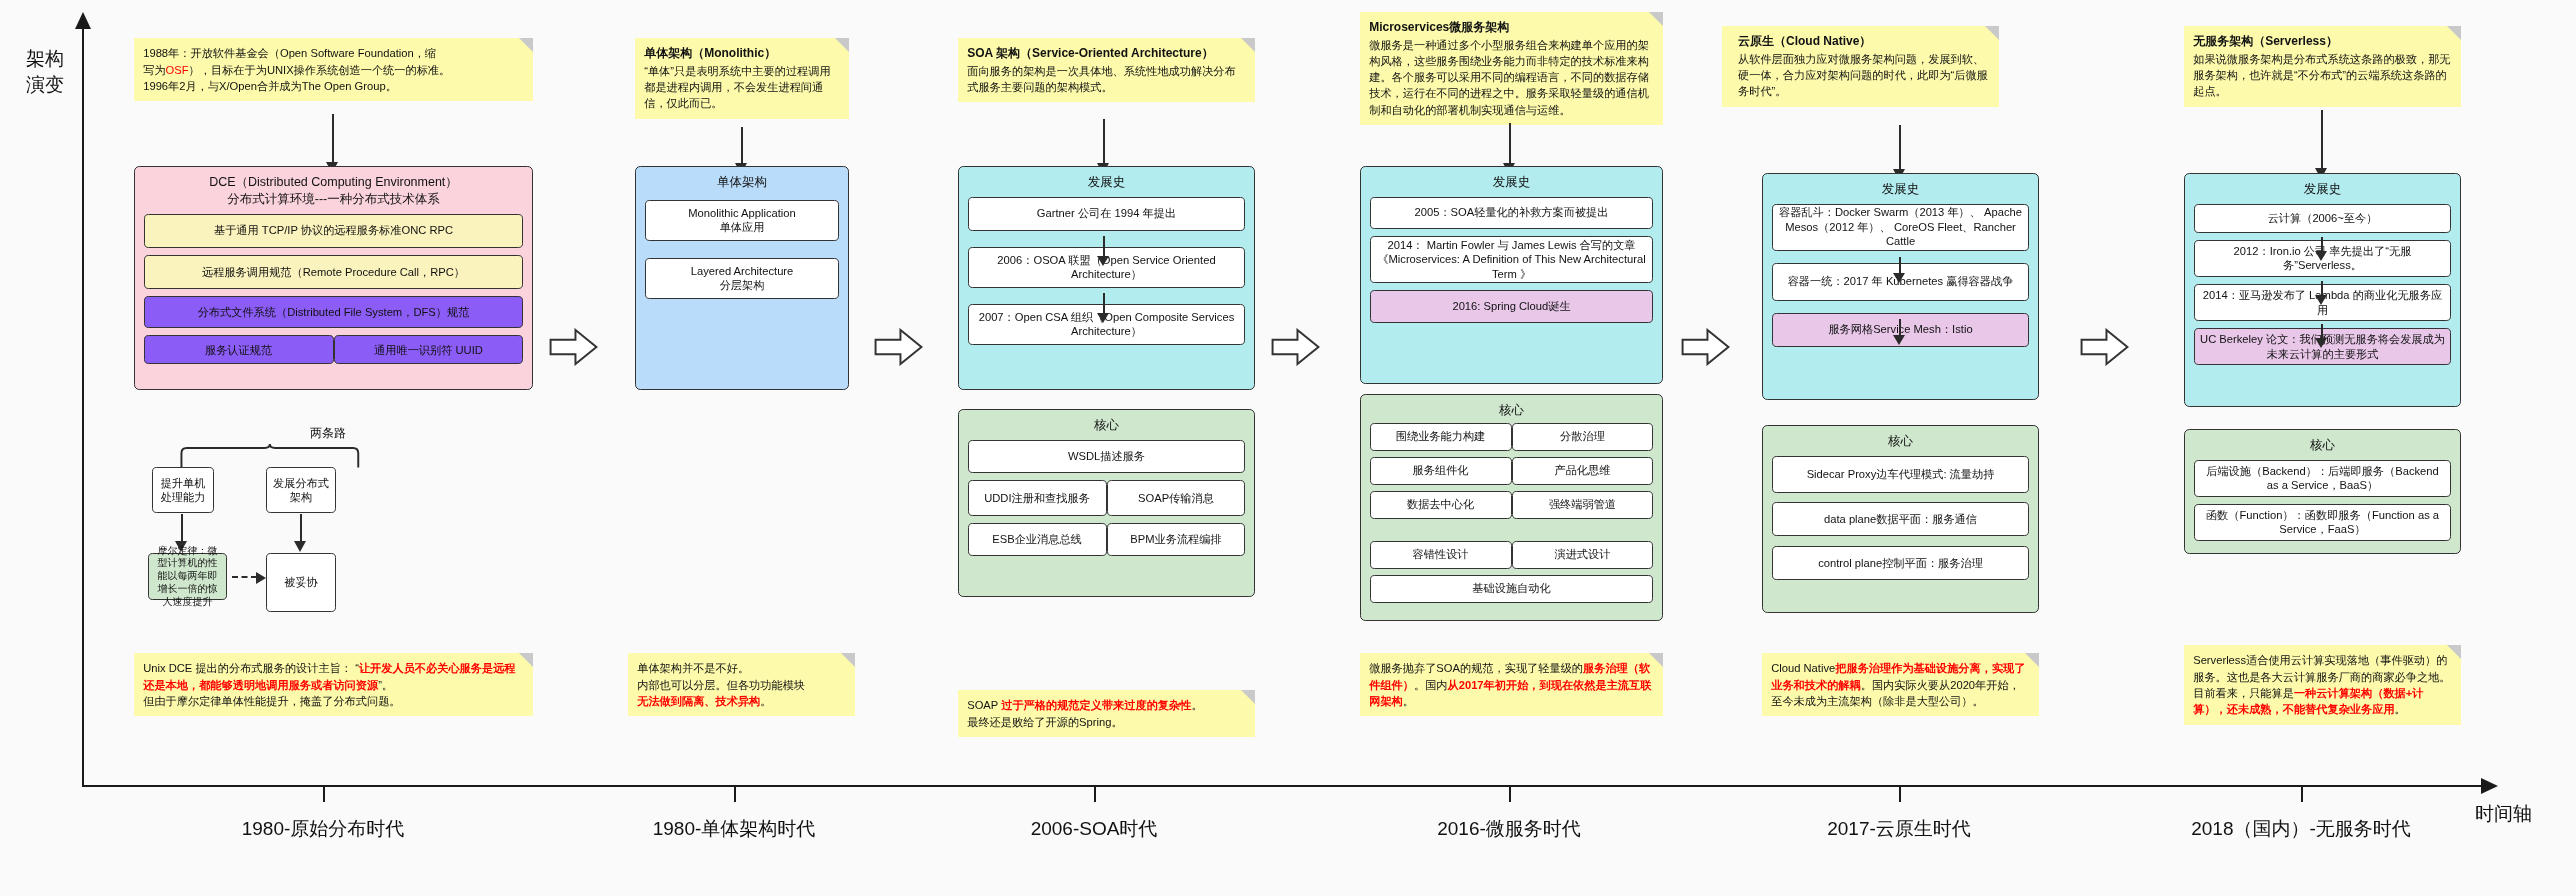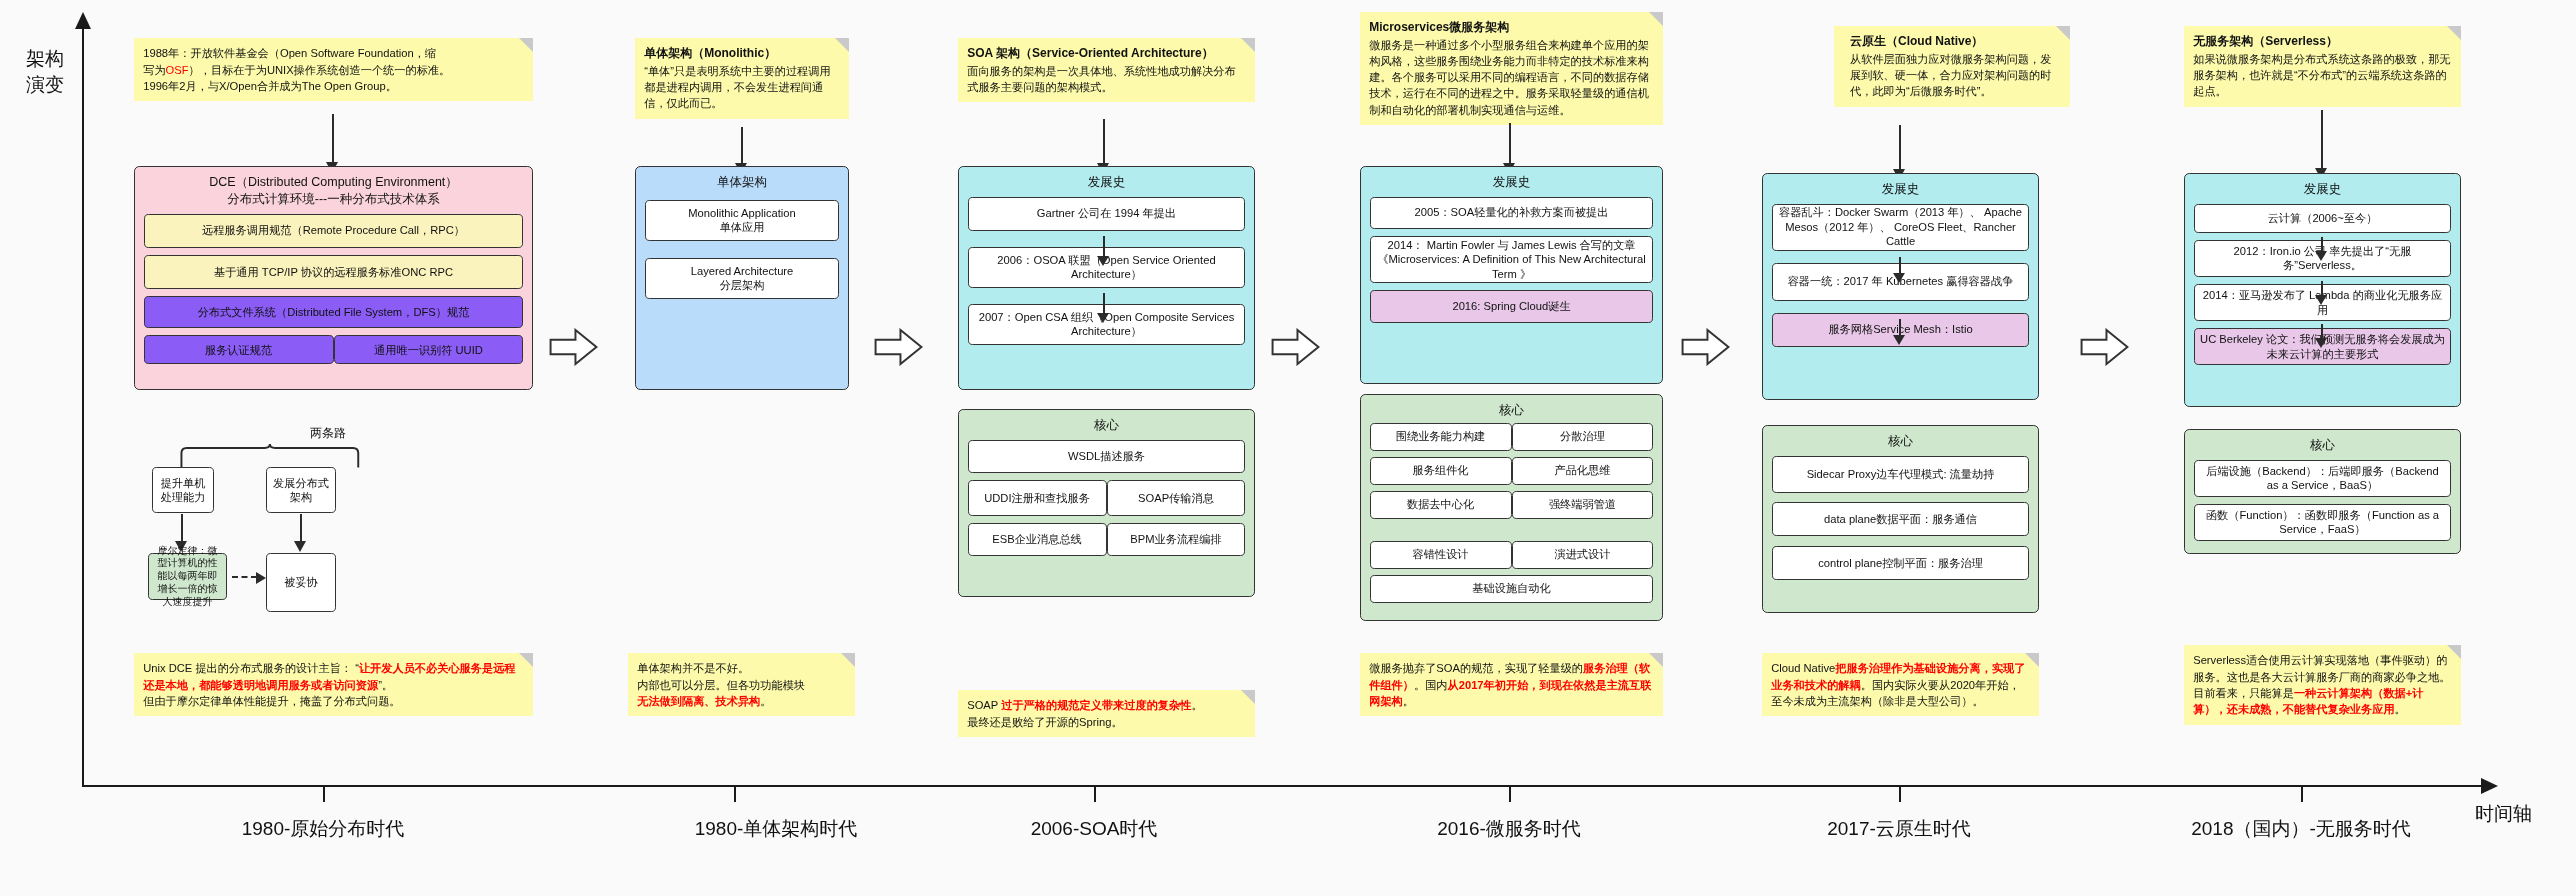--- a/index.html
+++ b/index.html
@@ -83,21 +83,21 @@
 <div class="axis-label-h">时间轴</div>
 
 <div class="tick" style="left:323px"></div>
 <div class="tick" style="left:734px"></div>
 <div class="tick" style="left:1094px"></div>
 <div class="tick" style="left:1509px"></div>
 <div class="tick" style="left:1899px"></div>
 <div class="tick" style="left:2301px"></div>
 
 <div class="era" style="left:323px">1980-原始分布时代</div>
-<div class="era" style="left:776px">1980-单体架构时代</div>
+<div class="era" style="left:734px">1980-单体架构时代</div>
 <div class="era" style="left:1094px">2006-SOA时代</div>
 <div class="era" style="left:1509px">2016-微服务时代</div>
 <div class="era" style="left:1899px">2017-云原生时代</div>
 <div class="era" style="left:2301px">2018（国内）-无服务时代</div>
 
 <div class="chev" style="left:549px;top:328px">
   <svg viewBox="0 0 74 58">
       <polygon points="2,18 40,18 40,3 72,29 40,55 40,40 2,40" fill="#ffffff" stroke="#333" stroke-width="3"></polygon>
     </svg>
 </div>
@@ -127,22 +127,22 @@
   <span>写为</span><span class="redn">OSF</span><span>），目标在于为UNIX操作系统创造一个统一的标准。</span><br>
   <span>1996年2月，与X/Open合并成为The Open Group。</span>
 </div>
 <div class="vline" style="left:332px;top:114px;height:49px"></div>
 
 <div class="panel pink" style="left:134px;top:166px;width:399px;height:224px">
   <div class="cap">
     <div>DCE（Distributed Computing Environment）</div>
     <div>分布式计算环境---一种分布式技术体系</div>
   </div>
+  <div class="box ylw" style="height:34px">基于通用 TCP/IP 协议的远程服务标准ONC RPC</div>
   <div class="box ylw" style="height:34px">远程服务调用规范（Remote Procedure Call，RPC）</div>
-  <div class="box ylw" style="height:34px">基于通用 TCP/IP 协议的远程服务标准ONC RPC</div>
   <div class="box grn" style="height:32px">分布式文件系统（Distributed File System，DFS）规范</div>
   <div class="row2">
     <div class="box grn" style="height:29px">服务认证规范</div>
     <div class="box grn" style="height:29px">通用唯一识别符 UUID</div>
   </div>
 </div>
 
 <div class="brace-lbl" style="left:310px;top:425px">两条路</div>
 <svg style="position:absolute;left:175px;top:444px;width:191px;height:26px" viewBox="0 0 290 40" width="191" height="26">
   <path d="M8,36 L8,14 Q8,6 16,6 L136,6 Q144,6 144,0 Q144,6 152,6 L272,6 Q280,6 280,14 L280,36" fill="none" stroke="#2b2b2b" stroke-width="3"></path>
@@ -263,21 +263,21 @@
     <div class="box" style="height:28px;margin-bottom:6px">容错性设计</div>
     <div class="box" style="height:28px;margin-bottom:6px">演进式设计</div>
   </div>
   <div class="box" style="height:28px;margin-bottom:0">基础设施自动化</div>
 </div>
 
 <div class="note" style="left:1360px;top:653px;width:303px;">
   <span>微服务抛弃了SOA的规范，实现了轻量级的</span><span class="red">服务治理（软件组件）</span><span>。国内</span><span class="red">从2017年初开始，到现在依然是主流互联网架构</span><span>。</span>
 </div>
 
-<div class="note" style="left:1834px;top:26px;width:236px;padding-left:16px;">
+<div class="note" style="left:1722px;top:26px;width:277px;padding-left:16px;">
   <span class="ttl">云原生（Cloud Native）</span>
   <span>从软件层面独力应对微服务架构问题，发展到软、硬一体，合力应对架构问题的时代，此即为“后微服务时代”。</span>
 </div>
 <div class="vline" style="left:1899px;top:125px;height:45px"></div>
 
 <div class="panel cyan" style="left:1762px;top:173px;width:277px;height:227px">
   <div class="cap">发展史</div>
   <div class="box" style="height:47px">容器乱斗：Docker Swarm（2013 年）、 Apache Mesos（2012 年）、 CoreOS Fleet、Rancher Cattle</div>
   <div class="box" style="height:38px;margin-top:12px">容器一统：2017 年 Kubernetes 赢得容器战争</div>
   <div class="box pur" style="height:34px;margin-top:12px">服务网格Service Mesh：Istio</div>

